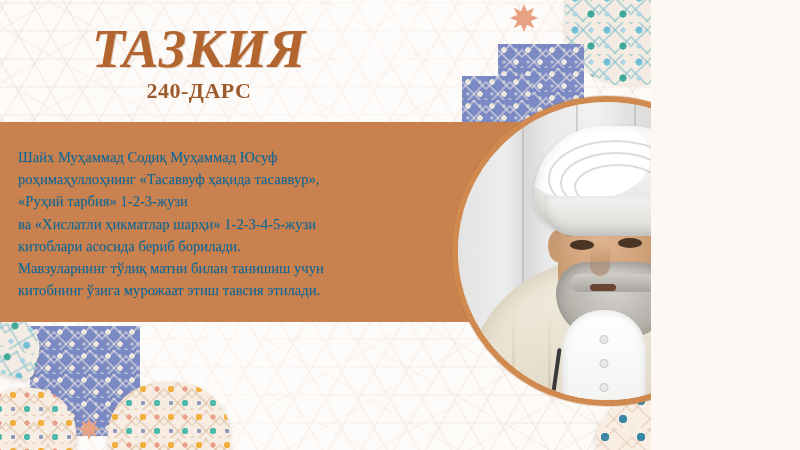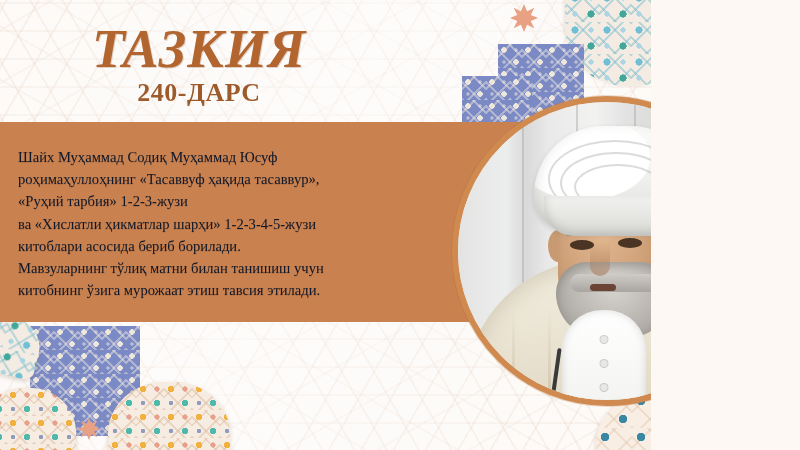--- a/index.html
+++ b/index.html
@@ -47,37 +47,37 @@
     font-family:"Liberation Serif", serif;
     font-style:italic; font-weight:700;
     font-size:54px; line-height:1.0;
     color:#b2652f;
     letter-spacing:1px;
     text-shadow:1px 1px 0 rgba(120,62,22,.22);
     display:block;
   }
   .title-sub {
     font-family:"Liberation Serif", serif;
-    font-weight:700; font-size:26px;
+    font-weight:700; font-size:22px;
     color:#9d5a2b; letter-spacing:.5px;
     display:block; margin-top:2px;
   }
 
   
   .band {
     position:absolute; left:0; top:122px;
     width:800px; height:200px;
     background:#c9824f;
     z-index:10;
   }
   .band-text {
     position:absolute; left:0; top:126px;
     width:470px; height:192px;
     padding:20px 14px 0 18px;
-    color:#0f172a;
+    color:#0369a1;
     font-family:"Liberation Serif", serif;
     font-size:14.6px;
     line-height:1.52;
     z-index:24;
     text-shadow:0 1px 0 rgba(130,70,30,.25);
   }
   .band-text p { white-space:pre-wrap; }
 
   
   .portrait-wrap {

